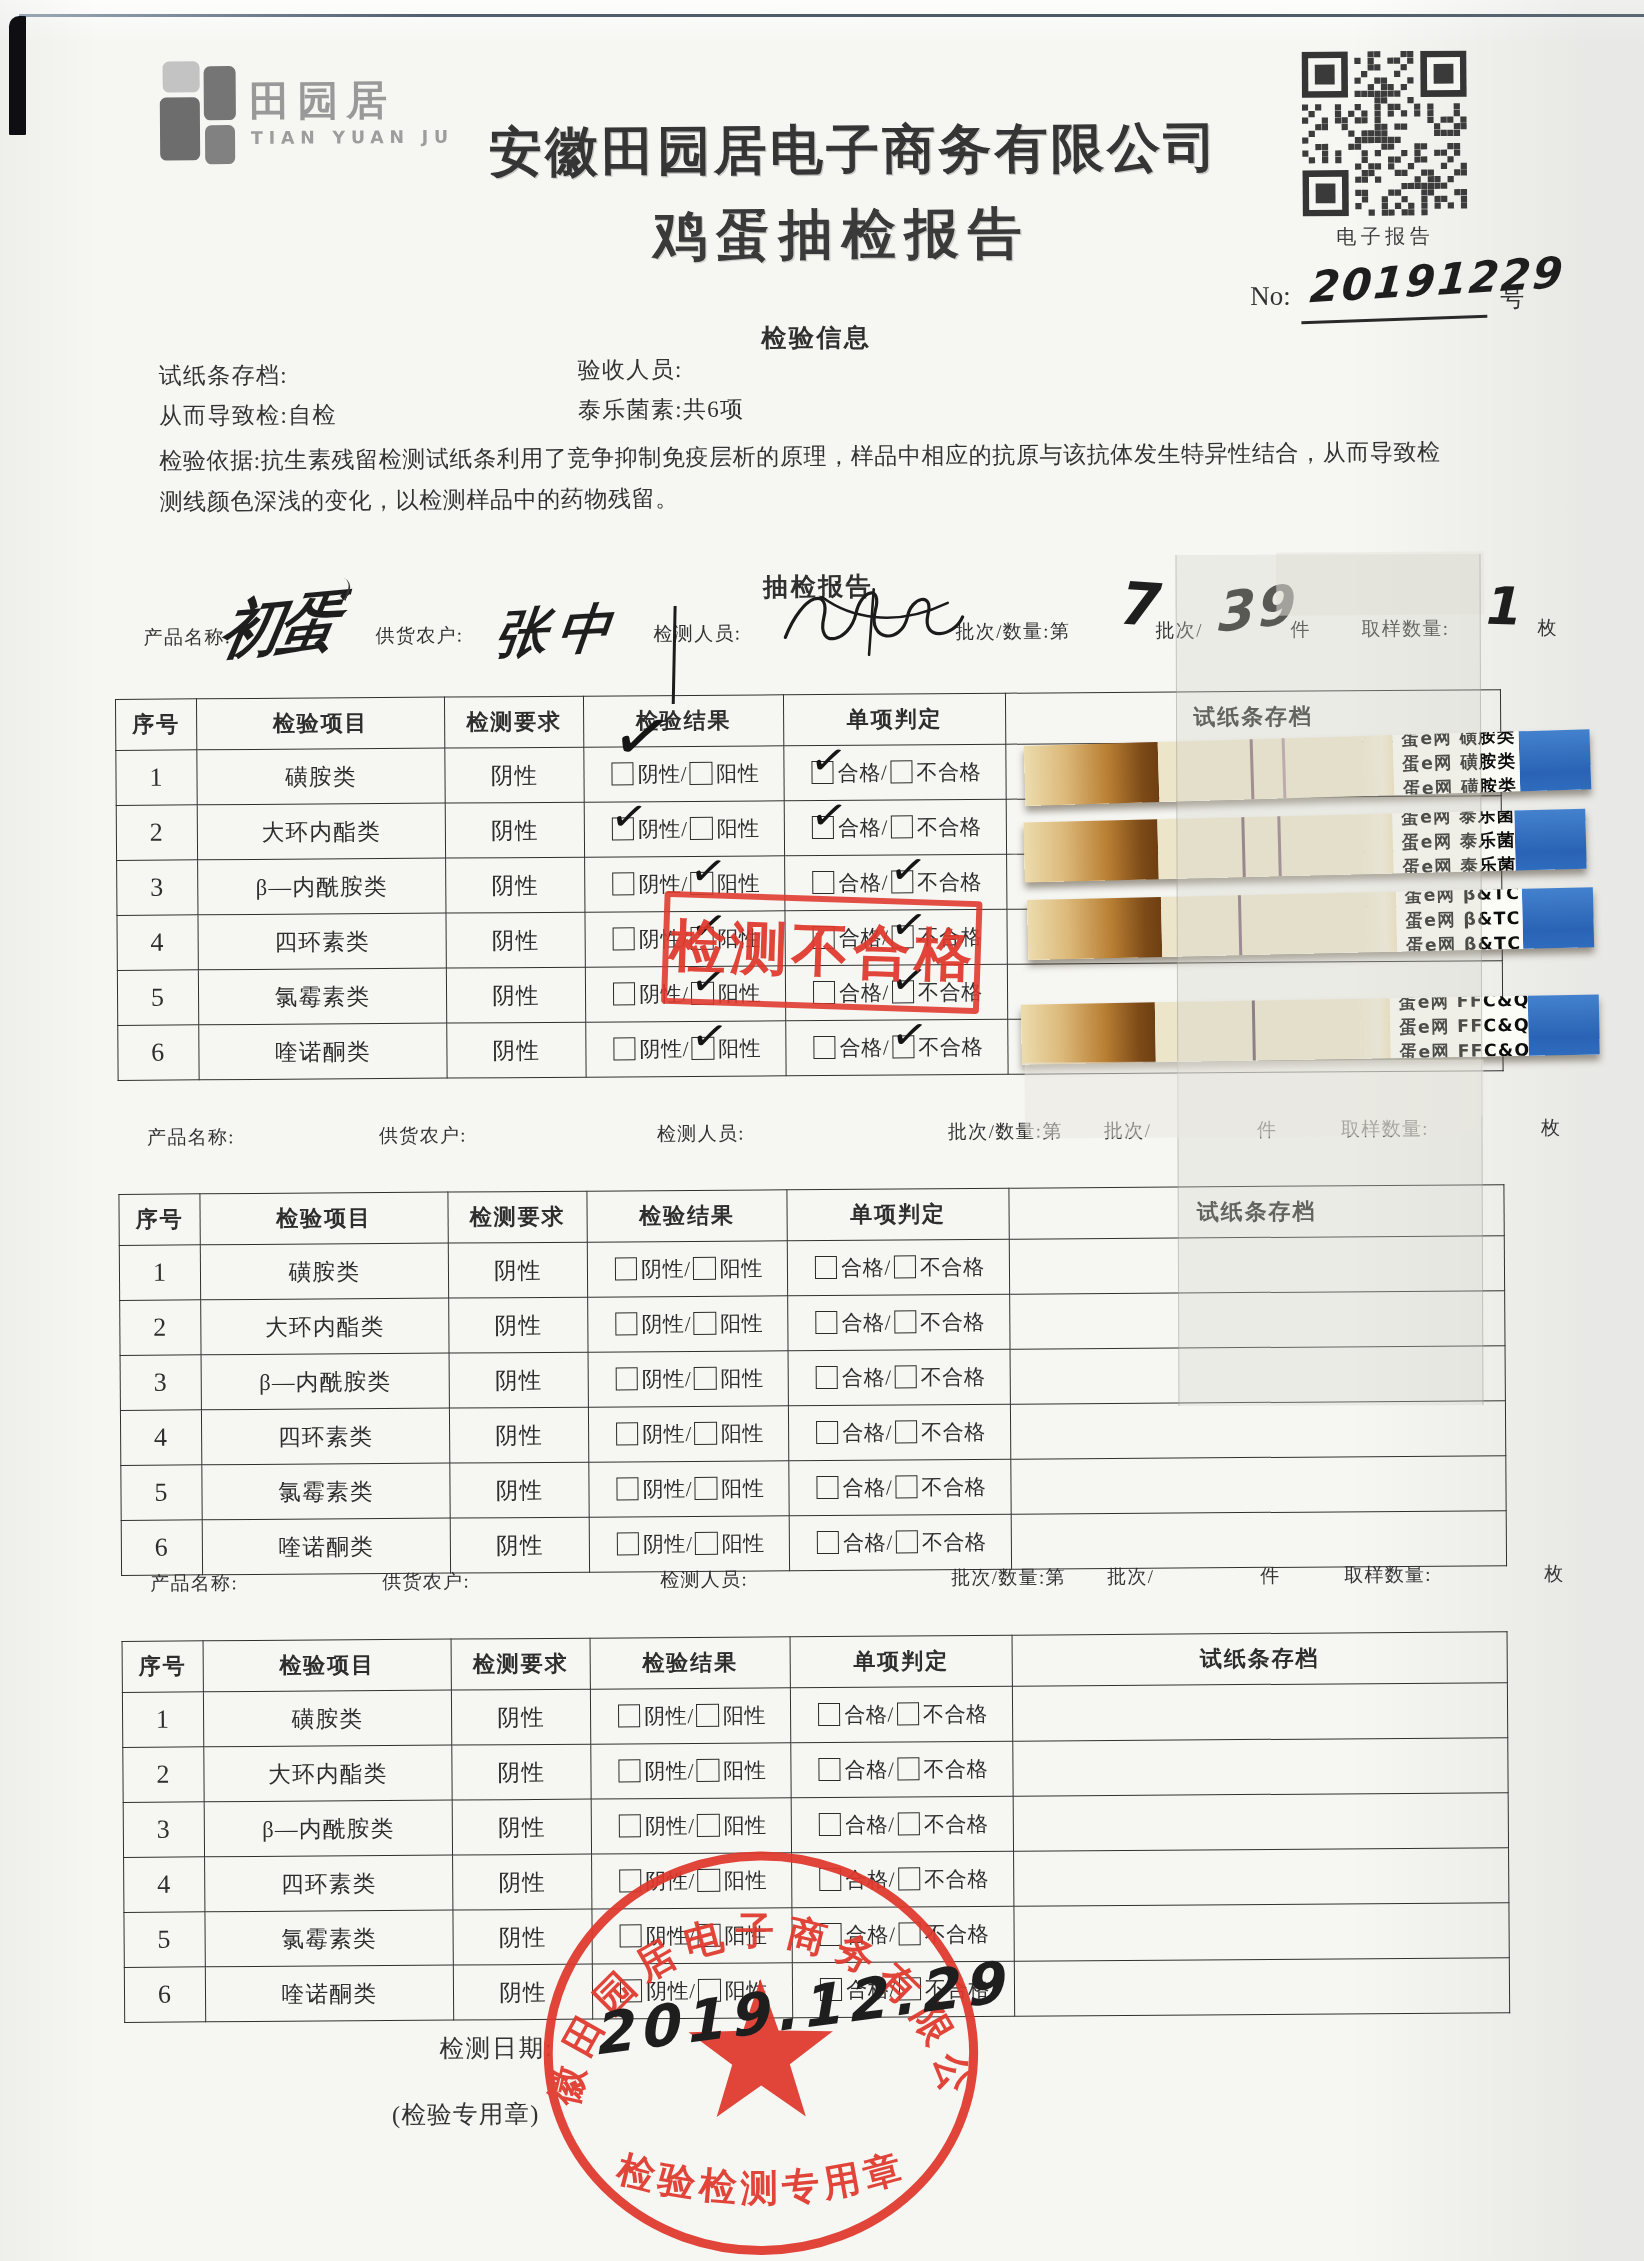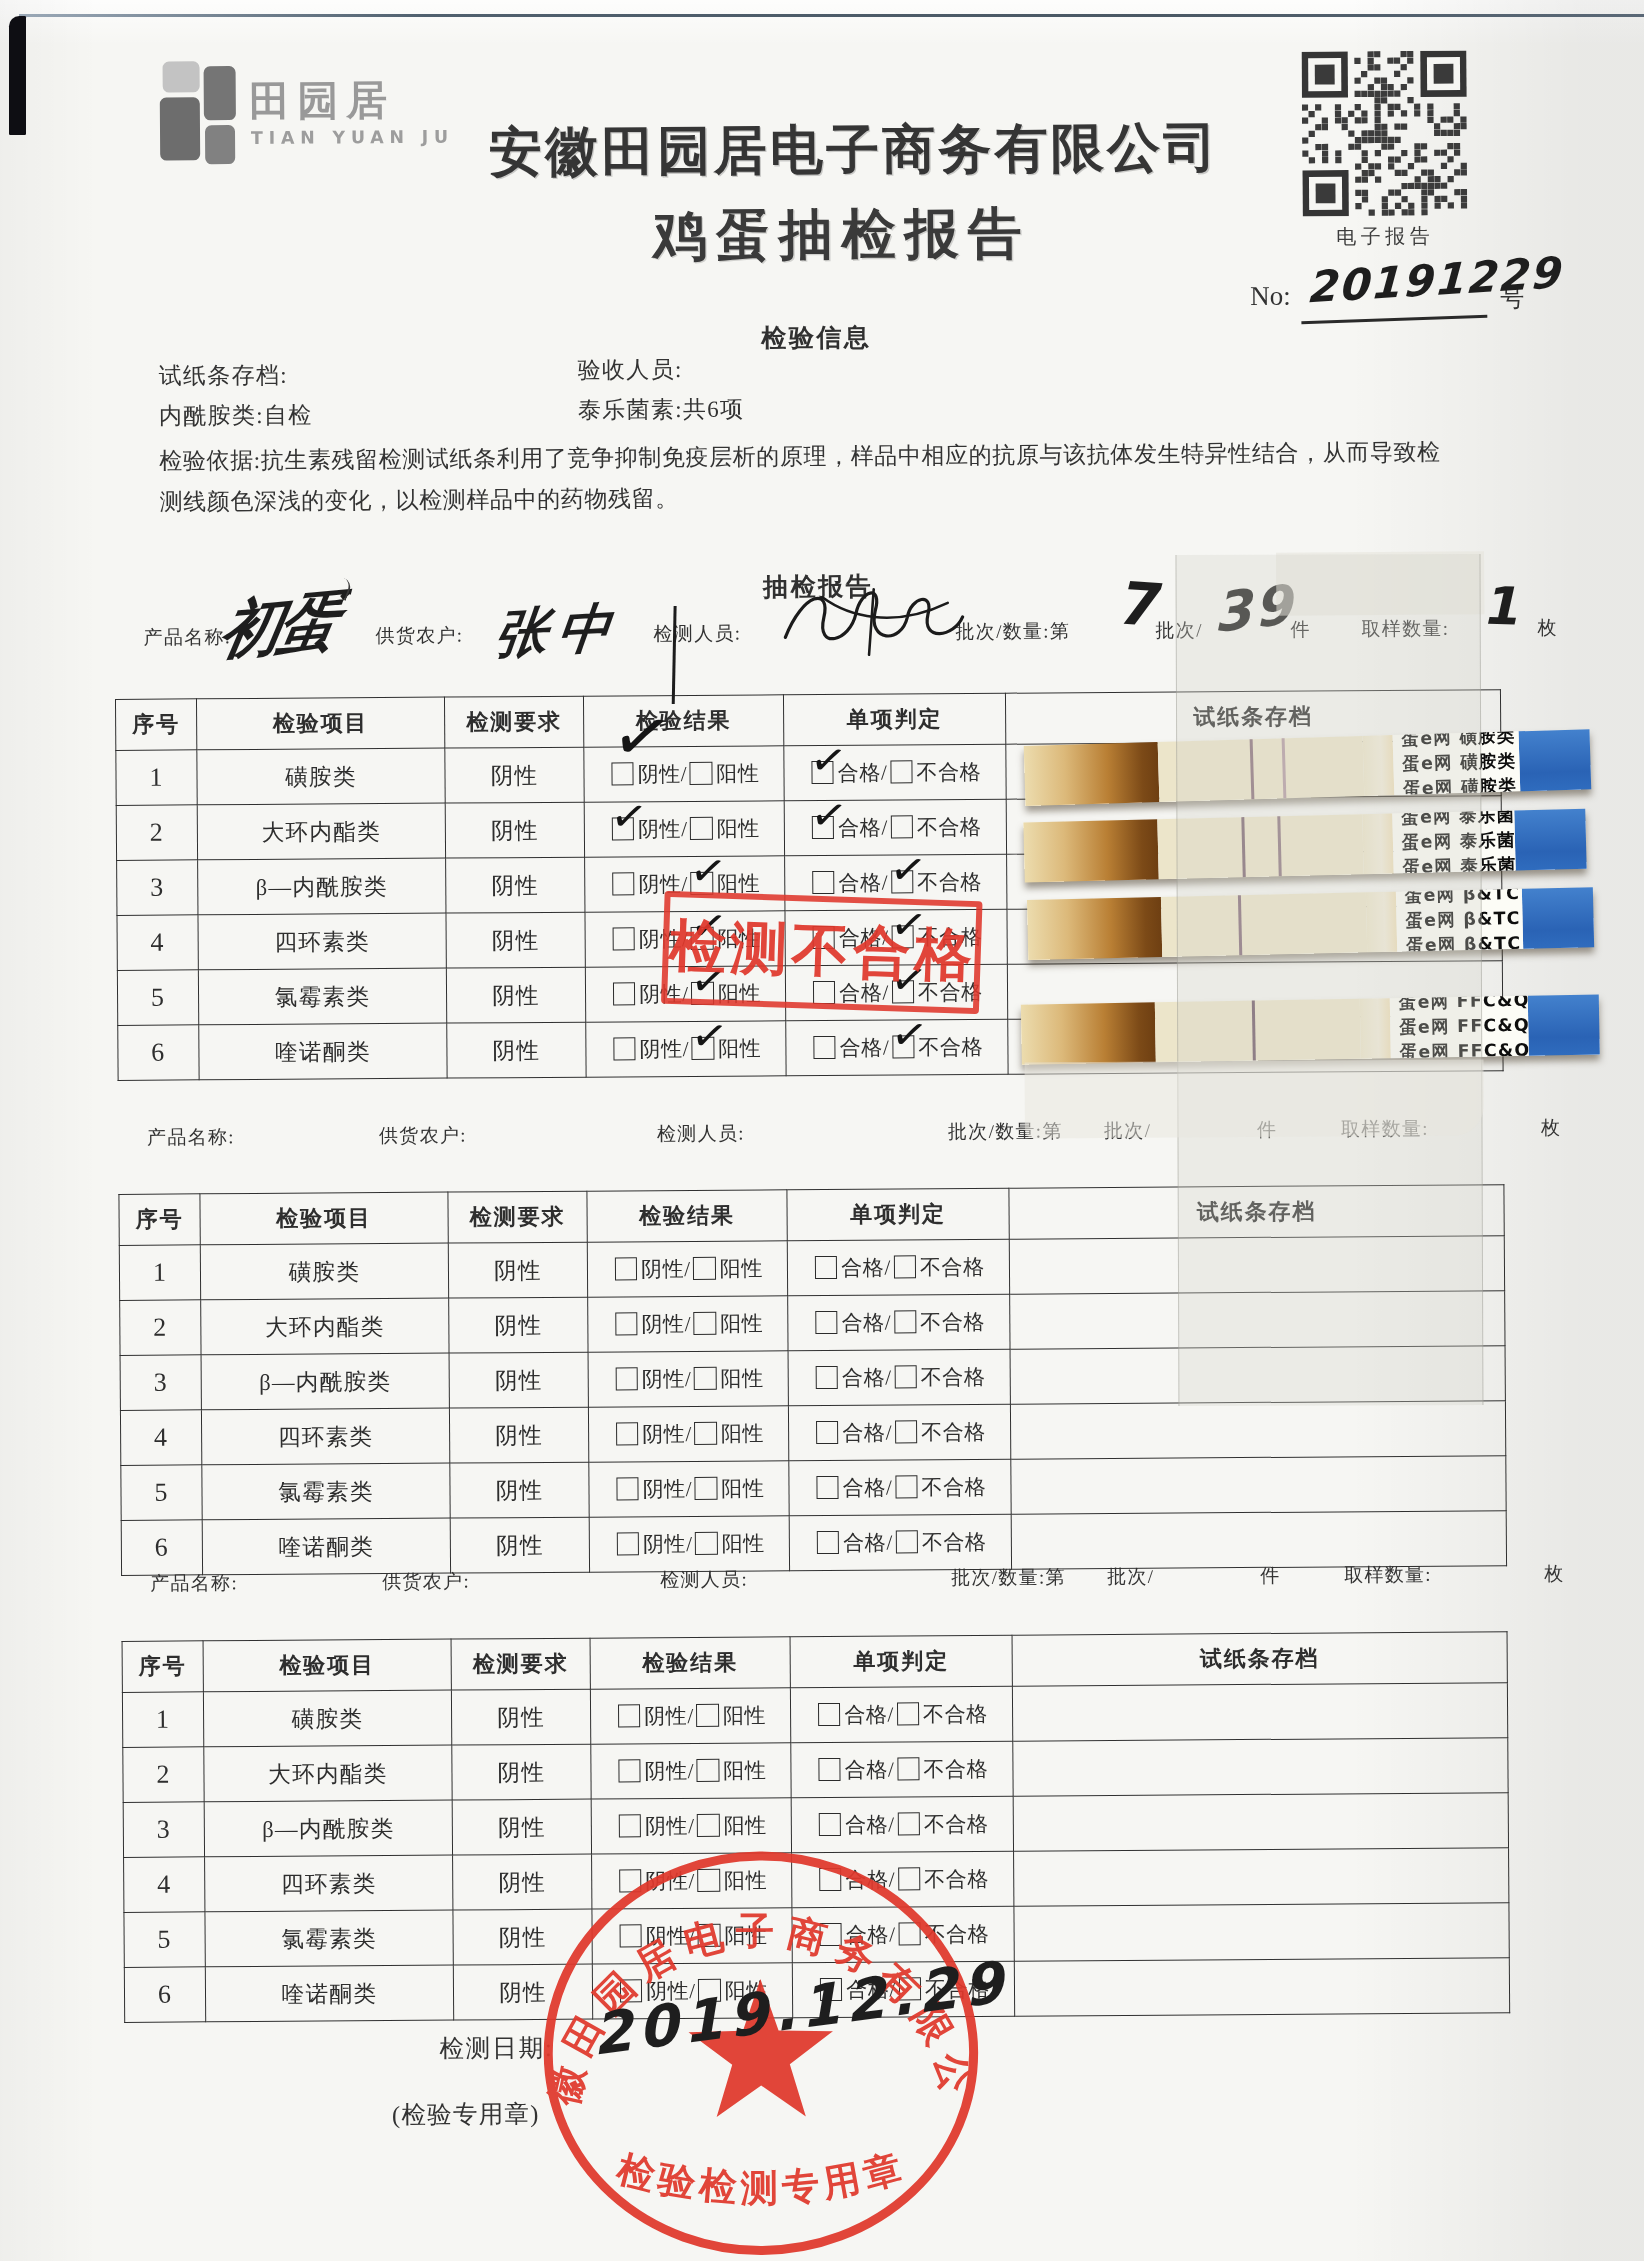--- a/index.html
+++ b/index.html
@@ -305,21 +305,21 @@
       </svg>
     <div class="abs qr-caption">电子报告</div>
     <div class="abs no-label">No:</div>
     <div class="abs hw hw-no">20191229</div>
     <div class="abs no-underline"></div>
     <div class="abs no-suffix">号</div>
 
     <div class="abs h-center info-h">检验信息</div>
     <span class="abs lab" style="left:164px;top:356px;">试纸条存档:</span>
     <span class="abs lab" style="left:583px;top:353px;">验收人员:</span>
-    <span class="abs lab" style="left:164px;top:396px;"><span>内酰胺类:</span><span>自检</span></span>
+    <span class="abs lab" style="left:164px;top:396px;"><span>从而导致检:</span><span>自检</span></span>
     <span class="abs lab" style="left:583px;top:393px;"><span>泰乐菌素:</span><span>共6项</span></span>
     <div class="abs basis" style="left:164px;top:441px;width:1399px;">检验依据:抗生素残留检测试纸条利用了竞争抑制免疫层析的原理，样品中相应的抗原与该抗体发生特异性结合，从而导致检</div>
     <div class="abs basis" style="left:164px;top:482px;width:1399px;">测线颜色深浅的变化，以检测样品中的药物残留。</div>
 
     <div class="abs h-center report-h">抽检报告</div>
 
     <div class="fields" style="top:620px;">
       <span style="left:147px;">产品名称:</span>
       <span style="left:379px;">供货农户:</span>
       <span style="left:657px;">检测人员:</span>

